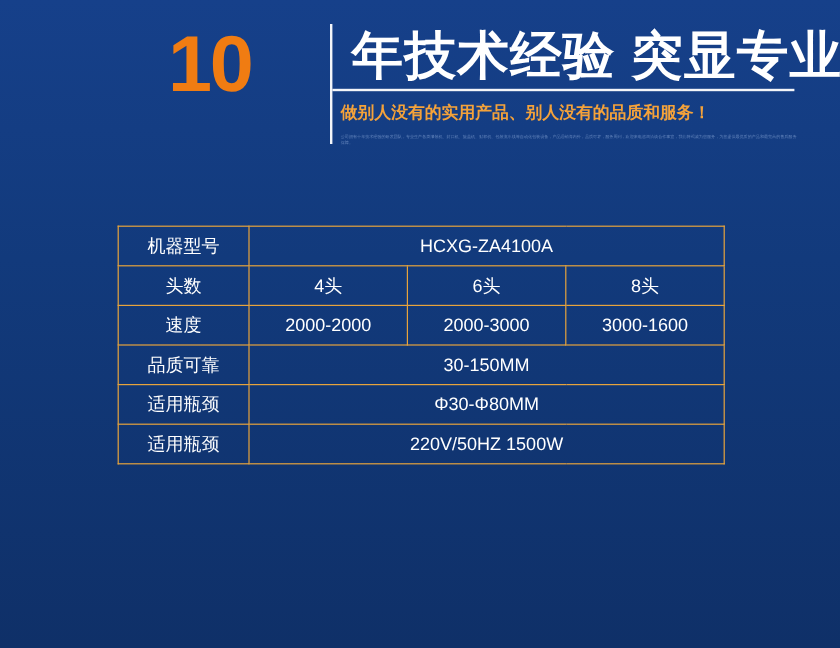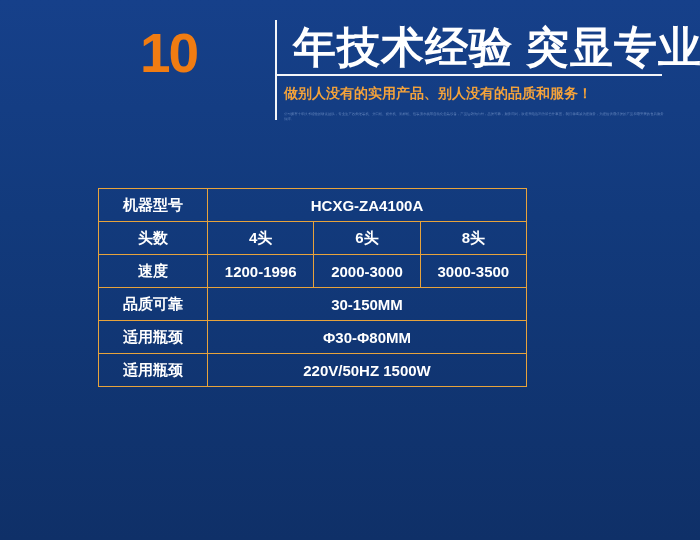--- a/index.html
+++ b/index.html
@@ -31,21 +31,21 @@
   }
   .banner-inner {
     position: relative;
     width: 700px;
     height: 150px;
   }
   .big-number {
     position: absolute;
     left: 140px;
     top: 10px;
-    font-size: 55px;
+    font-size: 66px;
     line-height: 86px;
     font-weight: bold;
     color: #f07c12;
     letter-spacing: -2px;
     font-family: "Liberation Sans", sans-serif;
   }
   .headline {
     position: absolute;
     left: 277px;
     top: 27px;
@@ -100,23 +100,22 @@
 
   
   .table-wrap {
     position: absolute;
     left: 98px;
     top: 188px;
     width: 506px;
   }
   table.spec {
     border-collapse: collapse;
-    width: 429px;
+    width: 506px;
     table-layout: fixed;
-    font-weight: bold;
   }
   table.spec td {
     border: 1px solid #e7a33c;
     height: 32px;
     color: #ffffff;
     font-size: 15px;
     text-align: center;
     vertical-align: middle;
     padding: 0 4px;
   }
@@ -156,23 +155,23 @@
 
         <tr>
           <td class="label">头数</td>
           <td class="c1">4头</td>
           <td class="c2">6头</td>
           <td class="c3">8头</td>
         </tr>
 
         <tr>
           <td class="label">速度</td>
-          <td class="c1">1200-1996</td>
+          <td class="c1">2000-2000</td>
           <td class="c2">2000-3000</td>
-          <td class="c3">3000-3500</td>
+          <td class="c3">3000-1600</td>
         </tr>
 
 
         <tr>
           <td class="label">品质可靠</td>
           <td colspan="3">30-150MM</td>
         </tr>
 
         <tr>
           <td class="label">适用瓶颈</td>

